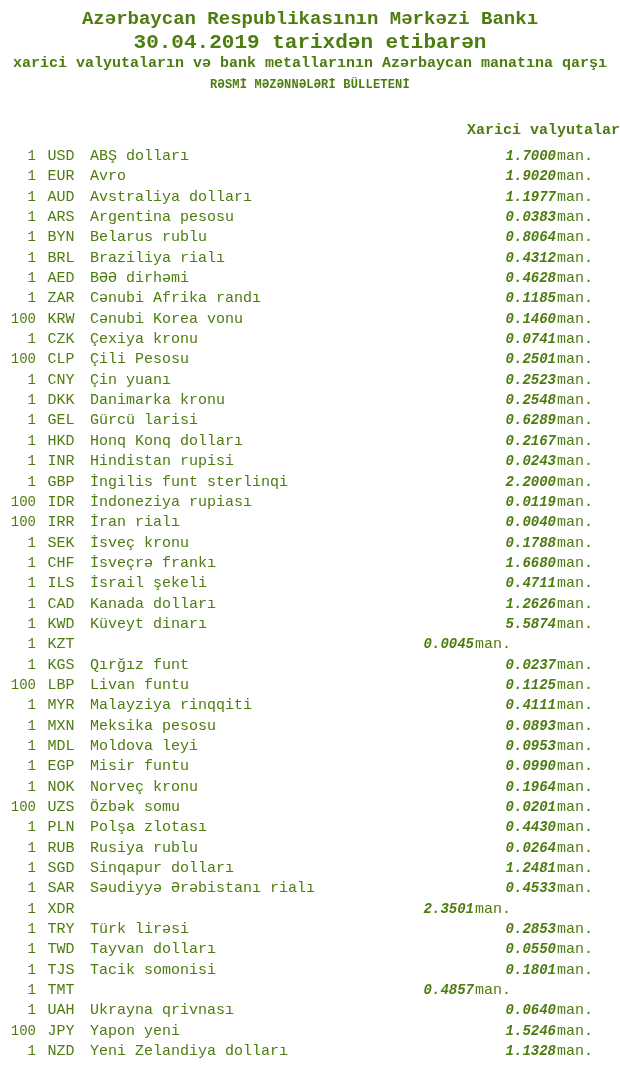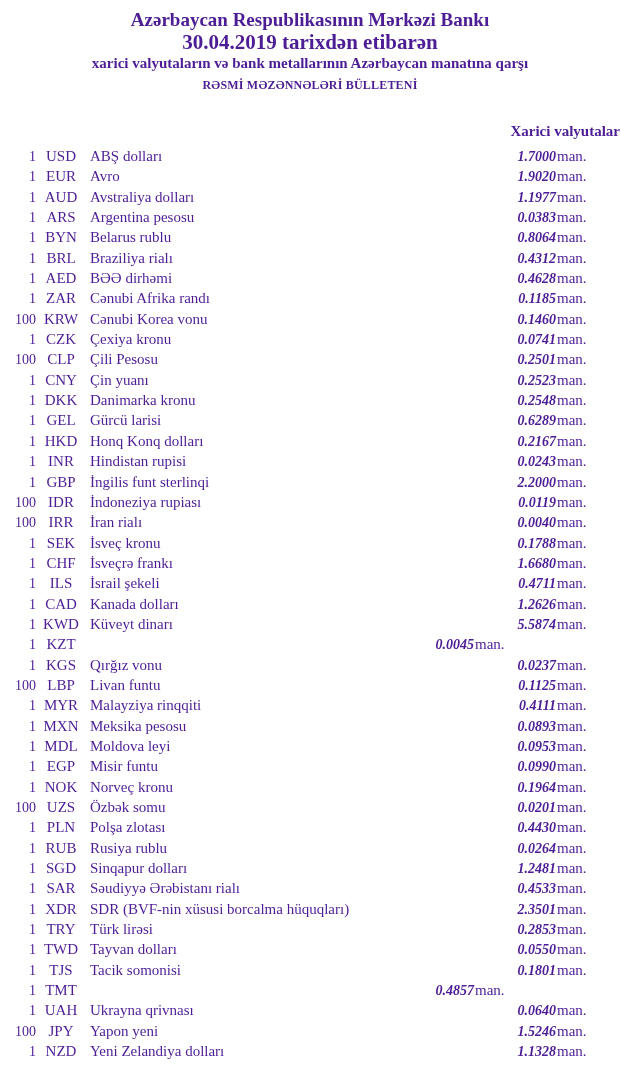--- a/index.html
+++ b/index.html
@@ -5,22 +5,22 @@
   html, body {
     margin: 0;
     padding: 0;
     background: #ffffff;
   }
   .page {
     position: relative;
     width: 620px;
     height: 1073px;
     background: #ffffff;
-    color: #4c1d95;
-    font-family: Liberation Serif, serif;
+    color: #4d7c0f;
+    font-family: Liberation Mono, monospace;
     overflow: hidden;
   }
   .doc-header {
     padding-top: 7px;
     text-align: center;
     font-weight: bold;
   }
   .bank-name {
     font-size: 19px;
     line-height: 25px;
@@ -291,21 +291,21 @@
     <div class="rate-row">
       <span class="col-qty">1</span>
       <span class="col-code">KZT</span>
       <span class="col-rate">0.0045</span>
       <span class="col-unit">man.</span>
     </div>
 
     <div class="rate-row">
       <span class="col-qty">1</span>
       <span class="col-code">KGS</span>
-      <span class="col-name">Qırğız vonu</span>
+      <span class="col-name">Qırğız funt</span>
       <span class="col-rate">0.0237</span>
       <span class="col-unit">man.</span>
     </div>
 
     <div class="rate-row">
       <span class="col-qty">100</span>
       <span class="col-code">LBP</span>
       <span class="col-name">Livan funtu</span>
       <span class="col-rate">0.1125</span>
       <span class="col-unit">man.</span>
@@ -387,21 +387,20 @@
       <span class="col-qty">1</span>
       <span class="col-code">SAR</span>
       <span class="col-name">Səudiyyə Ərəbistanı rialı</span>
       <span class="col-rate">0.4533</span>
       <span class="col-unit">man.</span>
     </div>
 
     <div class="rate-row">
       <span class="col-qty">1</span>
       <span class="col-code">XDR</span>
-      <span class="col-name">SDR (BVF-nin xüsusi borcalma hüquqları)</span>
       <span class="col-rate">2.3501</span>
       <span class="col-unit">man.</span>
     </div>
 
     <div class="rate-row">
       <span class="col-qty">1</span>
       <span class="col-code">TRY</span>
       <span class="col-name">Türk lirəsi</span>
       <span class="col-rate">0.2853</span>
       <span class="col-unit">man.</span>

